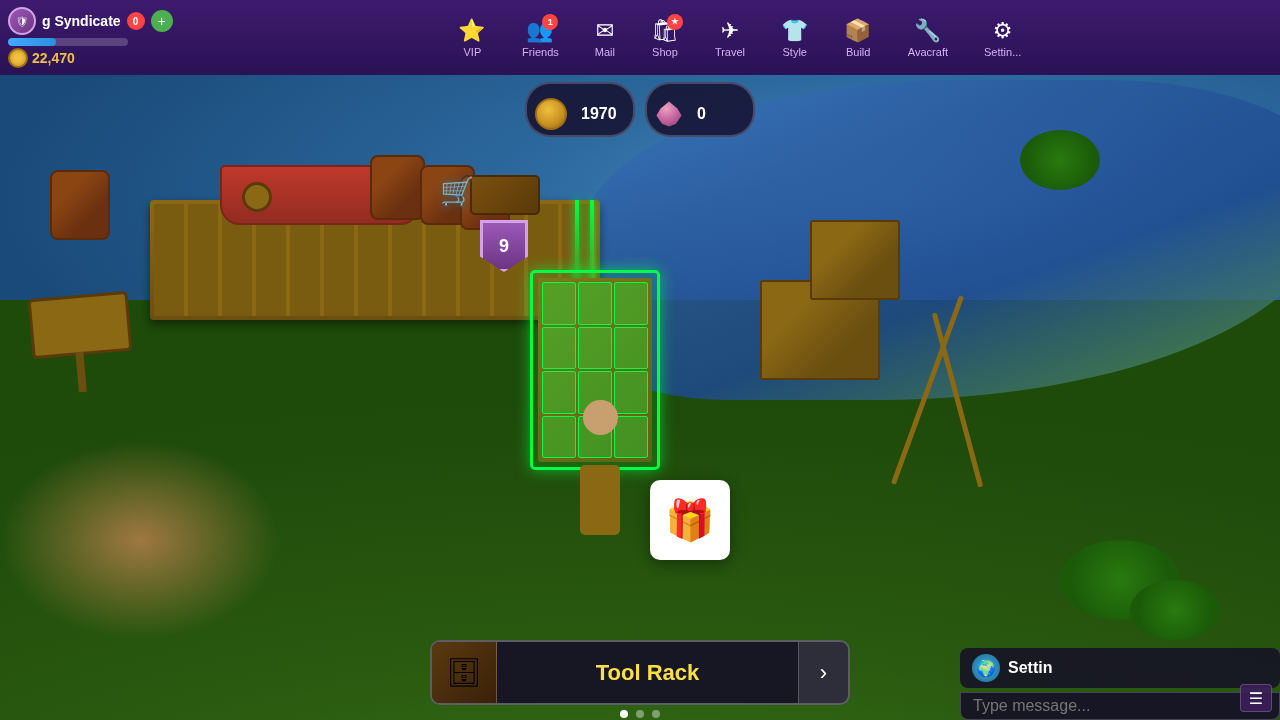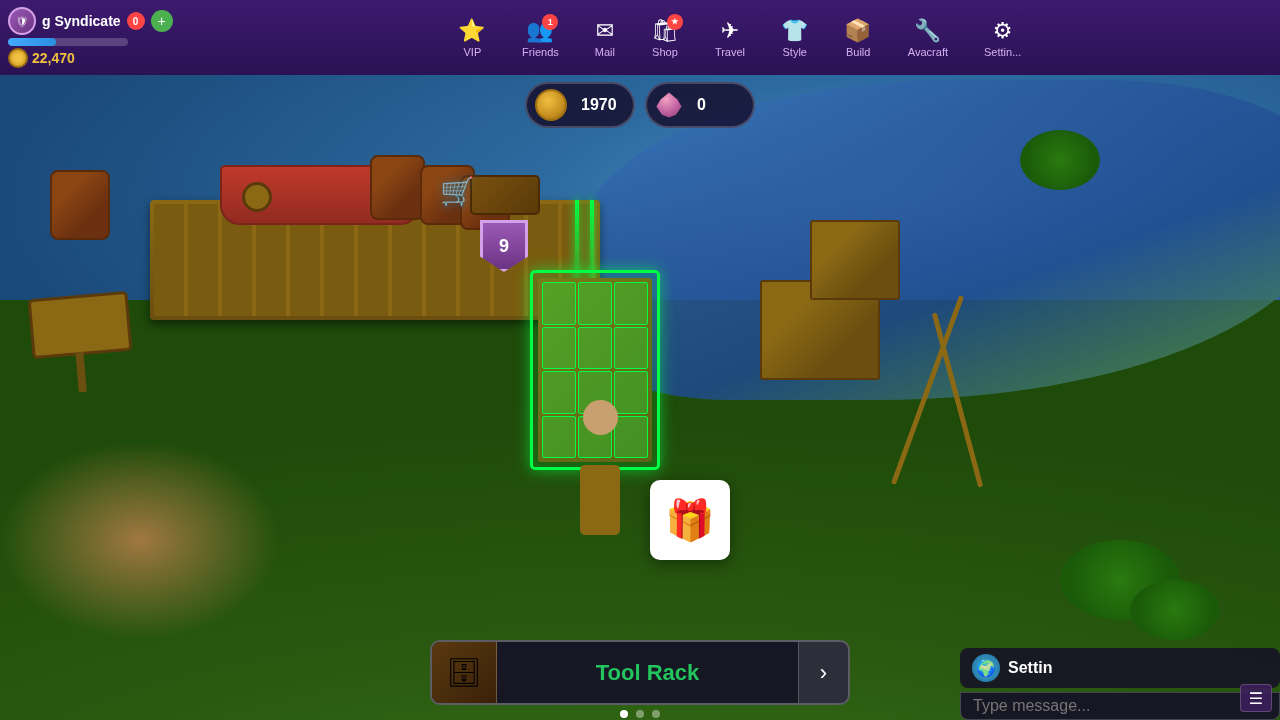--- a/index.html
+++ b/index.html
@@ -437,21 +437,21 @@
       z-index: 100;
     }
 
     .currency-pill {
       display: flex;
       align-items: center;
       gap: 14px;
       background: rgba(20, 10, 40, 0.8);
       border: 2px solid rgba(255,255,255,0.2);
       border-radius: 25px;
-      padding: 5px 15px 5px 8px;
+      padding: 14px 15px 5px 8px;
       min-width: 110px;
     }
 
     .currency-pill-icon {
       width: 32px;
       height: 32px;
       border-radius: 50%;
     }
 
     .gold-icon {
@@ -534,21 +534,21 @@
       display: flex;
       align-items: center;
       justify-content: center;
       font-size: 28px;
       flex-shrink: 0;
       border-right: 1px solid rgba(255,255,255,0.2);
     }
 
     .item-name {
       flex: 1;
-      color: #22c55e;
+      color: #fde047;
       font-size: 22px;
       font-weight: bold;
       text-align: center;
       padding: 0 10px;
     }
 
     .arrow-btn {
       width: 50px;
       height: 65px;
       background: rgba(255,255,255,0.1);

